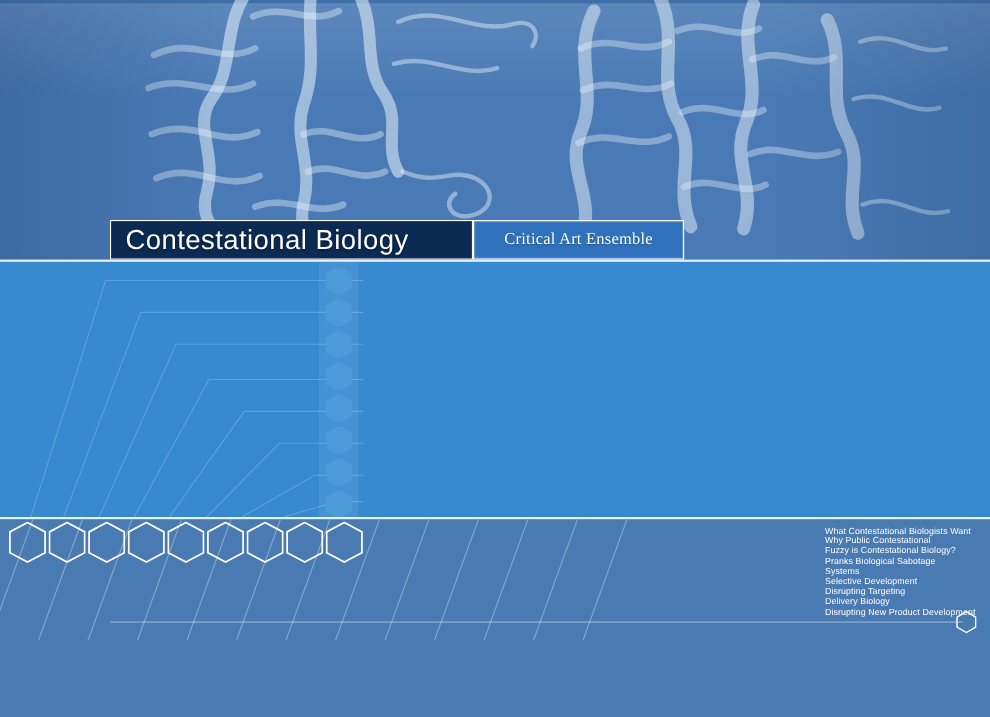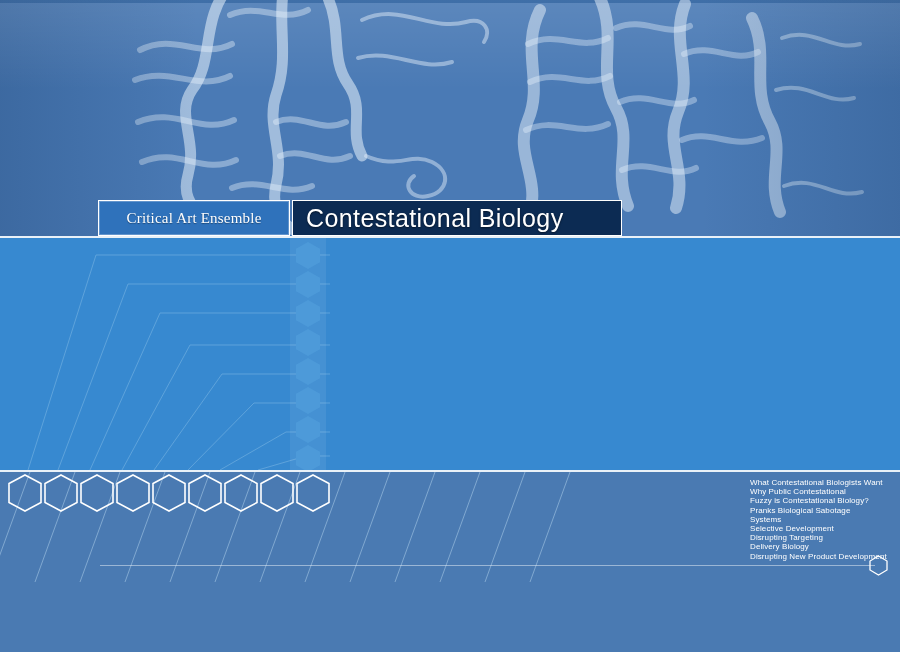--- a/index.html
+++ b/index.html
@@ -137,25 +137,25 @@
         <path d="M312 48 C 344 36, 362 62, 390 54"></path>
         <path d="M306 100 C 338 90, 356 116, 384 108"></path>
         <path d="M314 196 C 346 184, 362 210, 392 202"></path>
       </g>
     </svg>
 
     <div class="vig"></div>
   </div>
 
   <div id="titlebar">
+    <div id="title-box">
+      <span>Contestational Biology</span>
+    </div>
     <div id="cae-box">
       <span>Critical Art Ensemble</span>
-    </div>
-    <div id="title-box">
-      <span>Contestational Biology</span>
     </div>
   </div>
 
   <div id="panel-line-top"></div>
 
   <div id="panel">
 
     <svg id="angle-art" viewBox="0 0 330 232" preserveAspectRatio="none">
       <g fill="none" stroke="#8dc2e8" stroke-width="1">
         <path d="M330 17 L 96 17 L 28 232"></path>

